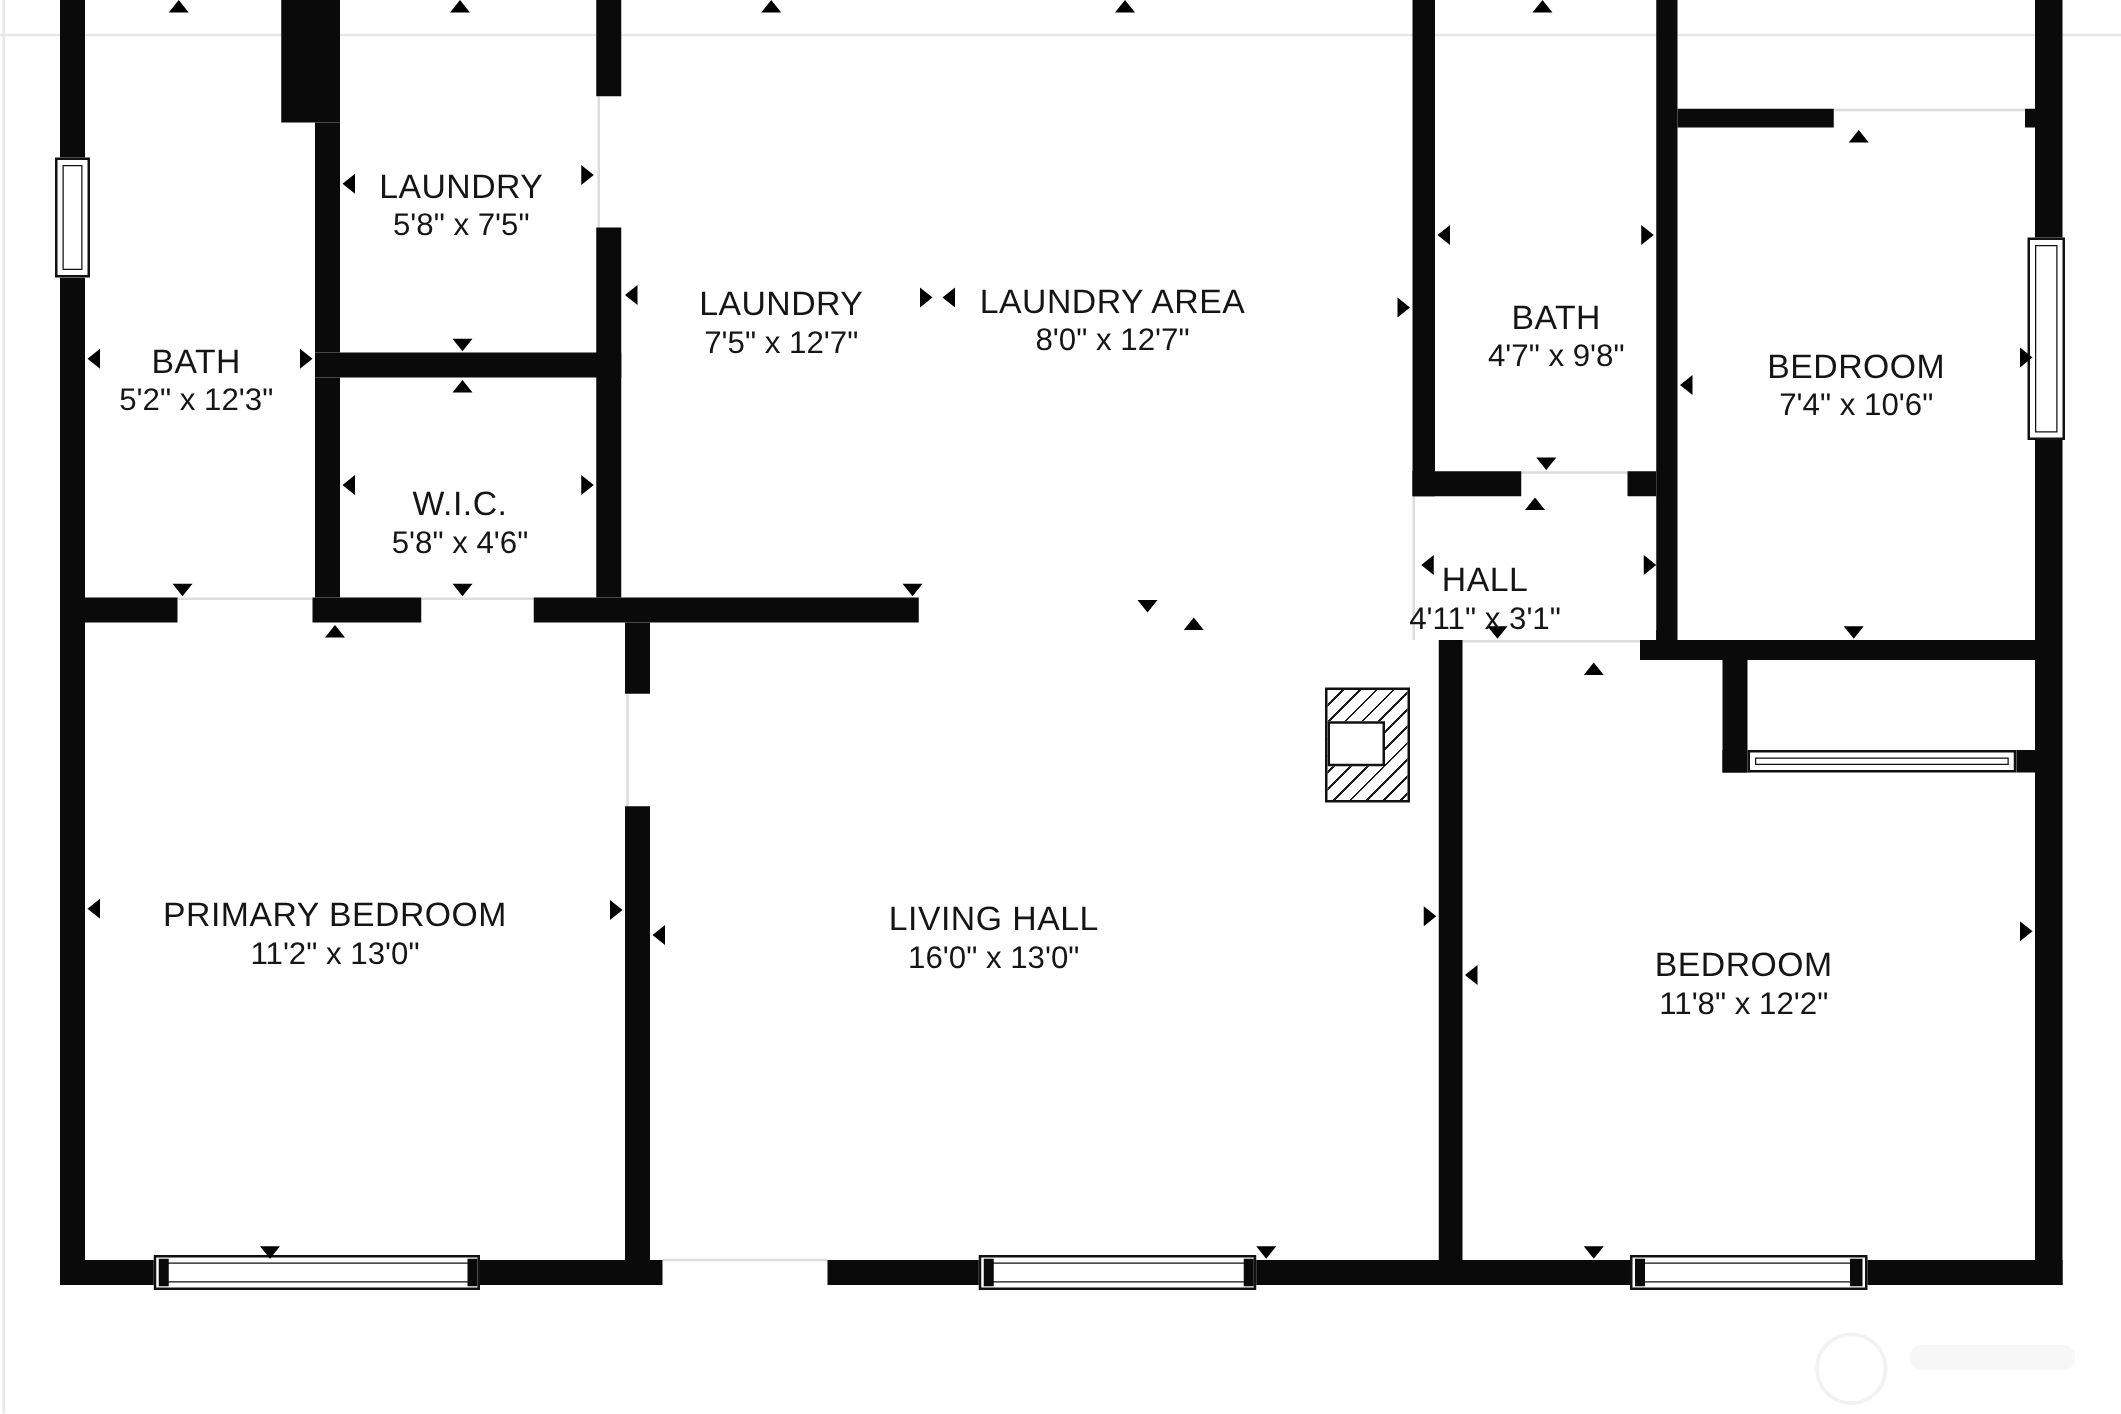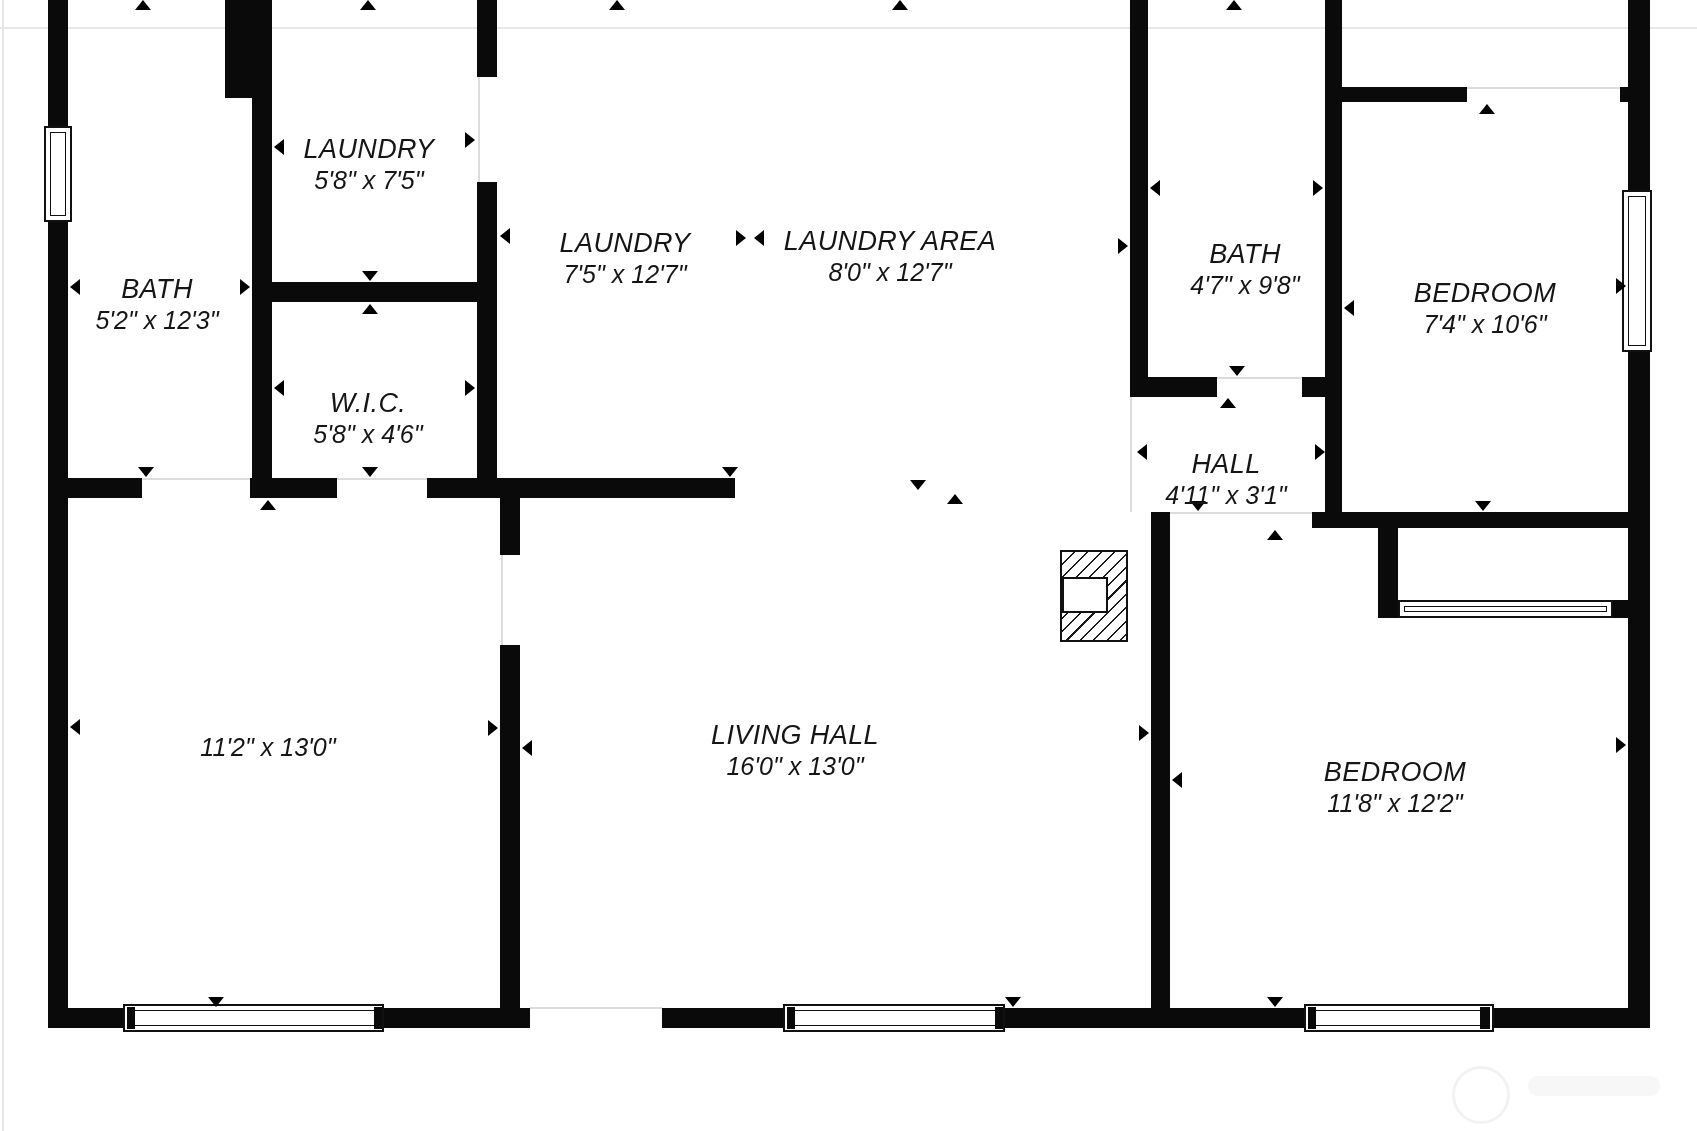--- a/index.html
+++ b/index.html
@@ -12,21 +12,21 @@
   .cropline{position:absolute;background:#e7e7e7;}
   .threshold{position:absolute;background:#dcdcdc;}
   .window{position:absolute;background:#ffffff;border:2px solid #111;box-sizing:border-box;}
   .window-inner{position:absolute;left:4px;right:4px;top:4px;bottom:4px;border:1.5px solid #111;}
   .jamb{position:absolute;background:#0a0a0a;}
   .marker{position:absolute;width:0;height:0;}
   .m-up{border-left:8px solid transparent;border-right:8px solid transparent;border-bottom:10px solid #000;}
   .m-down{border-left:8px solid transparent;border-right:8px solid transparent;border-top:10px solid #000;}
   .m-left{border-top:8px solid transparent;border-bottom:8px solid transparent;border-right:10px solid #000;}
   .m-right{border-top:8px solid transparent;border-bottom:8px solid transparent;border-left:10px solid #000;}
-  .room-label{position:absolute;transform:translate(-50%,-50%);text-align:center;color:#151515;white-space:nowrap;font-style:italic;}
+  .room-label{position:absolute;transform:translate(-50%,-50%);text-align:center;color:#151515;white-space:nowrap;}
   .room-name{display:block;font-size:27px;letter-spacing:.4px;line-height:1.2;}
   .room-dims{display:block;font-size:25px;line-height:1.25;}
   .fireplace{position:absolute;box-sizing:border-box;border:2px solid #111;
     background:repeating-linear-gradient(135deg,#ffffff 0 8px,#1a1a1a 8px 9.5px);}
   .fireplace-inner{position:absolute;box-sizing:border-box;background:#ffffff;border:2px solid #111;}
   .watermark-circle{position:absolute;border-radius:50%;border:3px solid rgba(0,0,0,0.05);}
   .watermark-blob{position:absolute;background:rgba(0,0,0,0.03);border-radius:9px;}
 </style>
 </head>
 <body>
@@ -181,25 +181,26 @@
         <span class="room-dims">8'0" x 12'7"</span>
       </div>
       <div class="room-label" style="left: 1245px; top: 270px; width: auto; height: auto;">
         <span class="room-name">BATH</span>
         <span class="room-dims">4'7" x 9'8"</span>
       </div>
       <div class="room-label" style="left: 1485px; top: 309px; width: auto; height: auto;">
         <span class="room-name">BEDROOM</span>
         <span class="room-dims">7'4" x 10'6"</span>
       </div>
-      <div class="room-label" style="left: 1226px; top: 480px; width: auto; height: auto; text-align: center;">
+      <div class="room-label" style="left: 1188px; top: 480px; width: auto; height: auto; text-align: center;">
         <span class="room-name">HALL</span>
         <span class="room-dims">4'11" x 3'1"</span>
       </div>
       <div class="room-label" style="left: 268px; top: 748px; width: auto; height: auto;">
+        <span class="room-name">PRIMARY BEDROOM</span>
         <span class="room-dims">11'2" x 13'0"</span>
       </div>
       <div class="room-label" style="left: 795px; top: 751px; width: auto; height: auto;">
         <span class="room-name">LIVING HALL</span>
         <span class="room-dims">16'0" x 13'0"</span>
       </div>
       <div class="room-label" style="left: 1395px; top: 788px; width: auto; height: auto;">
         <span class="room-name">BEDROOM</span>
         <span class="room-dims">11'8" x 12'2"</span>
       </div>

